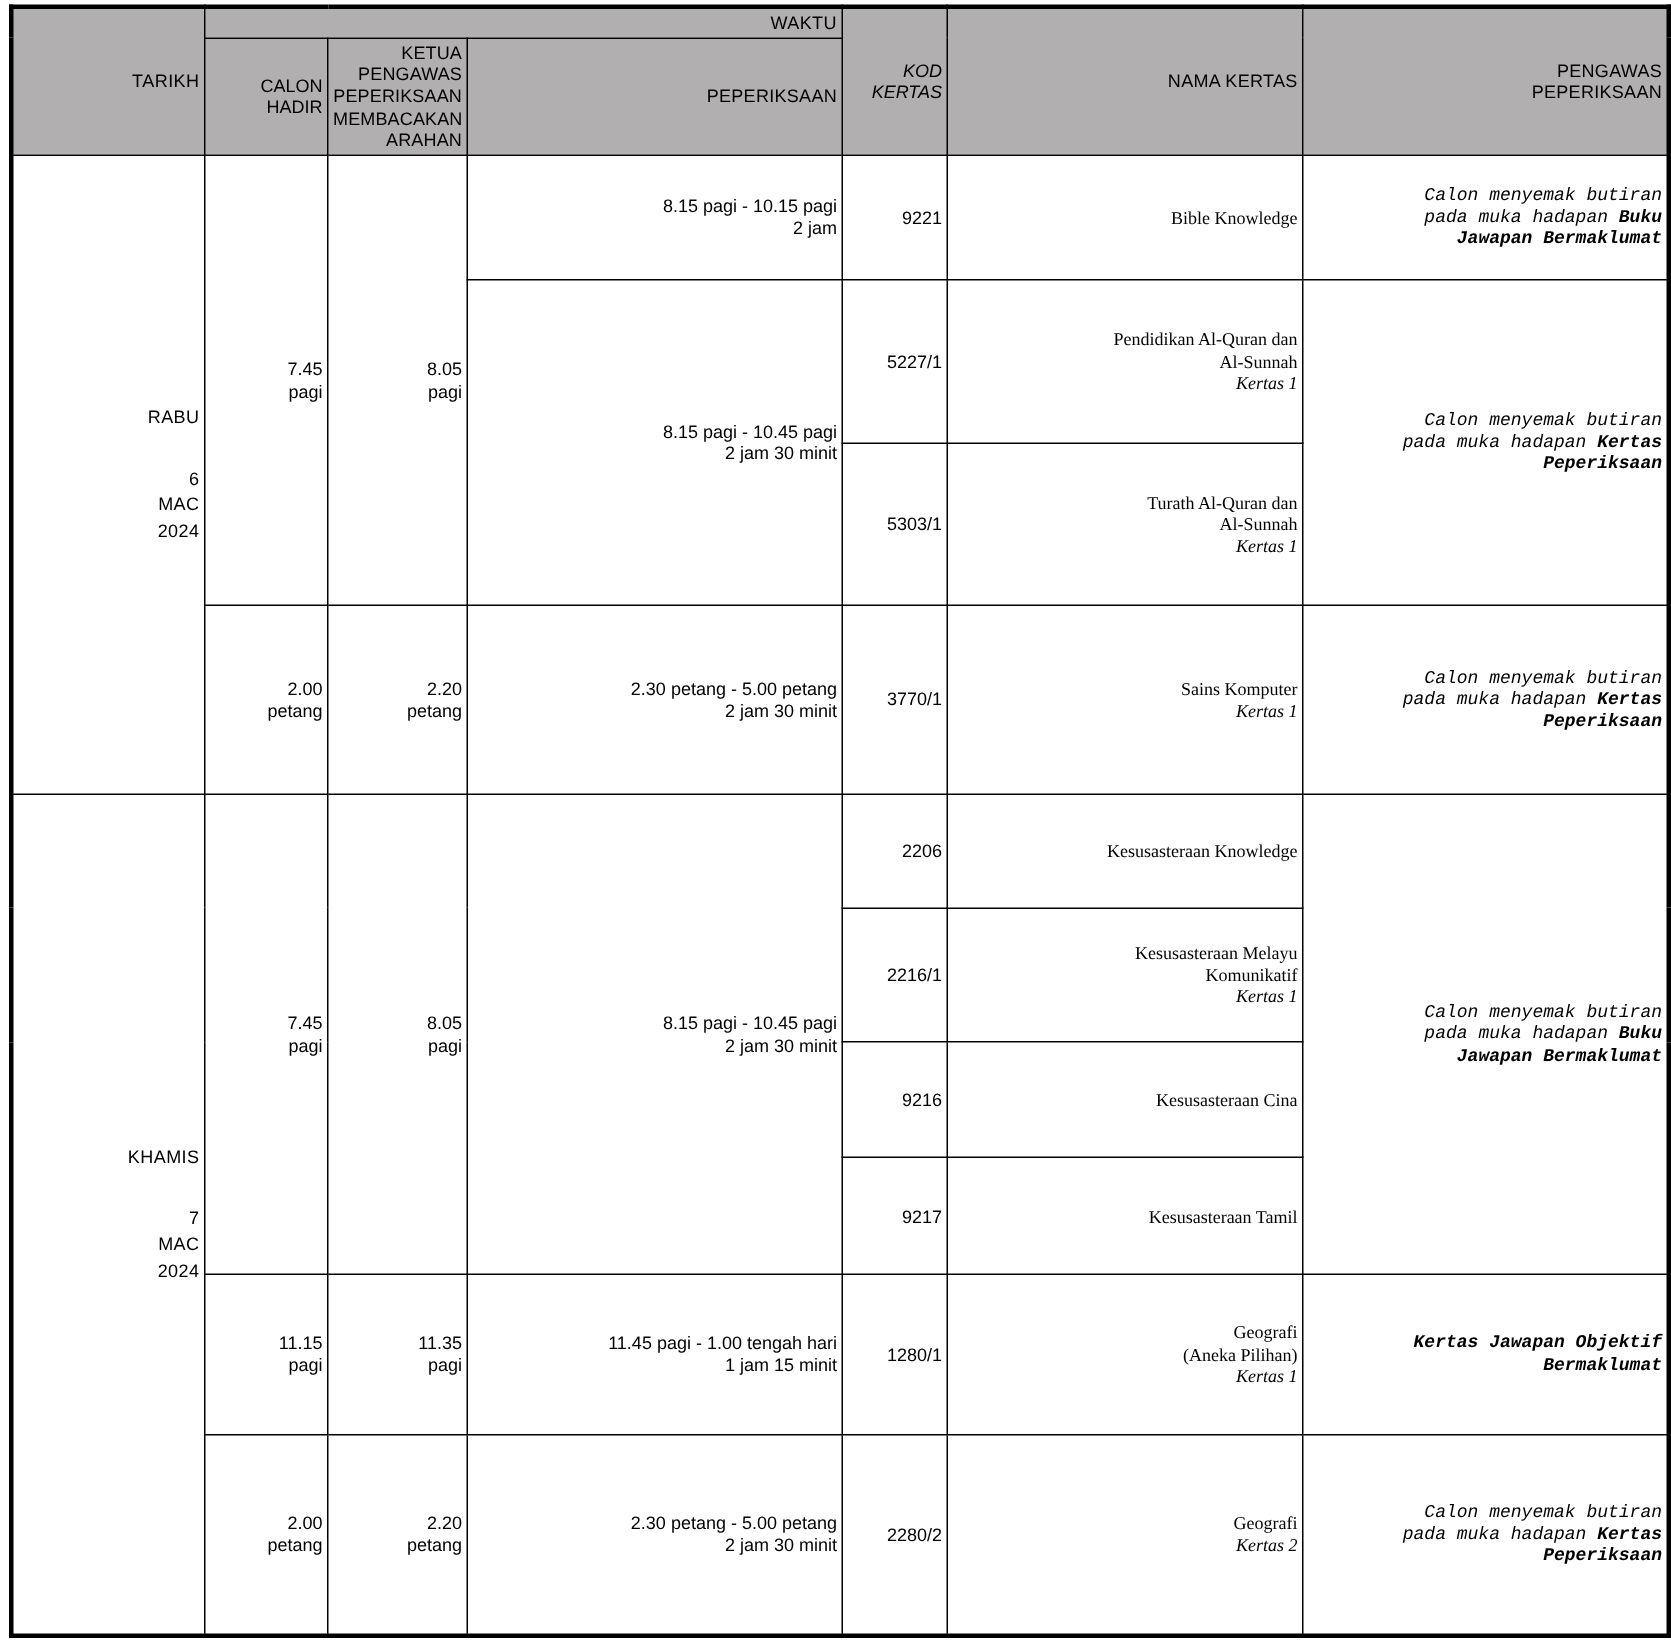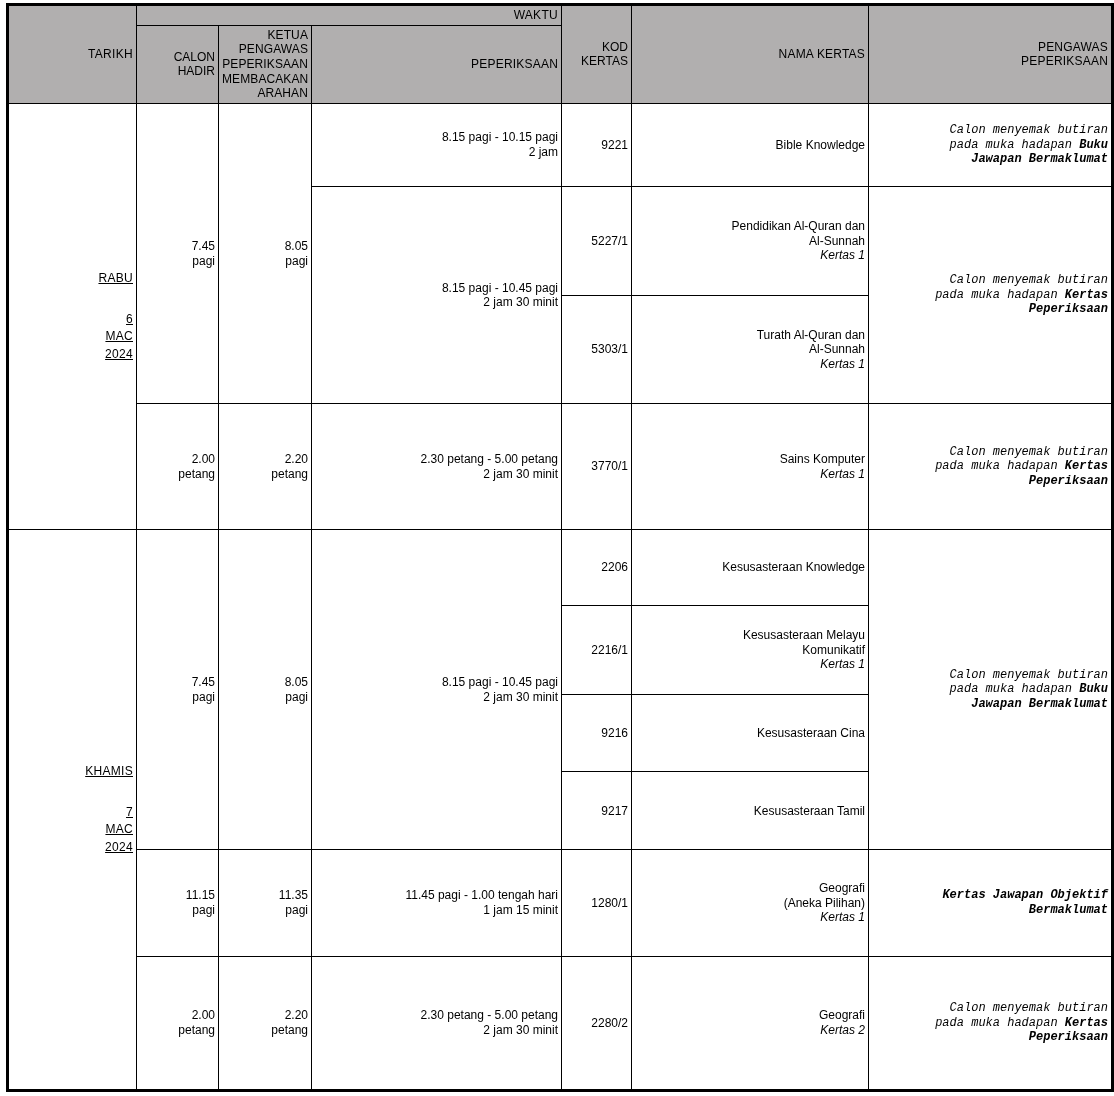--- a/index.html
+++ b/index.html
@@ -51,42 +51,41 @@
   thead th {
     background: #b1afaf;
     font-weight: bold;
     border: 2px solid #000;
   }
   .h-waktu   { font-size: 22px; letter-spacing: .3px; }
   .h-tarikh  { font-size: 21px; letter-spacing: .3px; }
   .h-peper   { font-size: 20px; letter-spacing: .2px; }
   .h-nama    { font-size: 20px; letter-spacing: .2px; }
   .h-maklumat{ font-size: 19px; line-height: 1.25; letter-spacing: .2px; }
-  .h-kod     { font-size: 15px; line-height: 1.22; }
+  .h-kod     { font-size: 15px; line-height: 1.22; font-style: italic; }
   .h-calon   { font-size: 14px; line-height: 1.25; margin-top: 22px; }
   .h-ketua   { font-size: 11px; line-height: 1.3; letter-spacing: .1px; }
 
   
   .date-cell {
     font-weight: bold;
     font-size: 21px;
     line-height: 1.0;
     letter-spacing: .3px;
-    text-decoration: underline;
   }
   .date-cell .dname { display: block; }
   .date-cell .gap   { display: block; height: 26px; }
   .date-cell .dnum  { display: block; }
   .date-cell .dmon  { display: block; margin-top: 3px; }
   .date-cell .dyear { display: block; margin-top: 3px; }
 
   .time-cell  { font-size: 17px; line-height: 1.25; }
   .sess-cell  { font-size: 17px; line-height: 1.3; }
   .kod-cell   { font-size: 17px; }
-  .nama-cell  { font-size: 17px; line-height: 1.3; }
+  .nama-cell  { font-size: 17px; line-height: 1.3; font-family: Liberation Serif, serif; }
   .nama-cell .kertas { font-style: italic; display: block; }
   .nama-cell .sub    { display: block; }
   .mak-cell   { font-size: 16.5px; font-style: italic; line-height: 1.32; font-family: Liberation Mono, monospace; }
   .mak-cell b { font-weight: bold; font-style: italic; margin-top: 36px; }
 
   
   .block-end > td { border-bottom: 3px solid #000; }
   .block-sep-top > td { border-top: 3px solid #000; }
 </style>
 </head>

